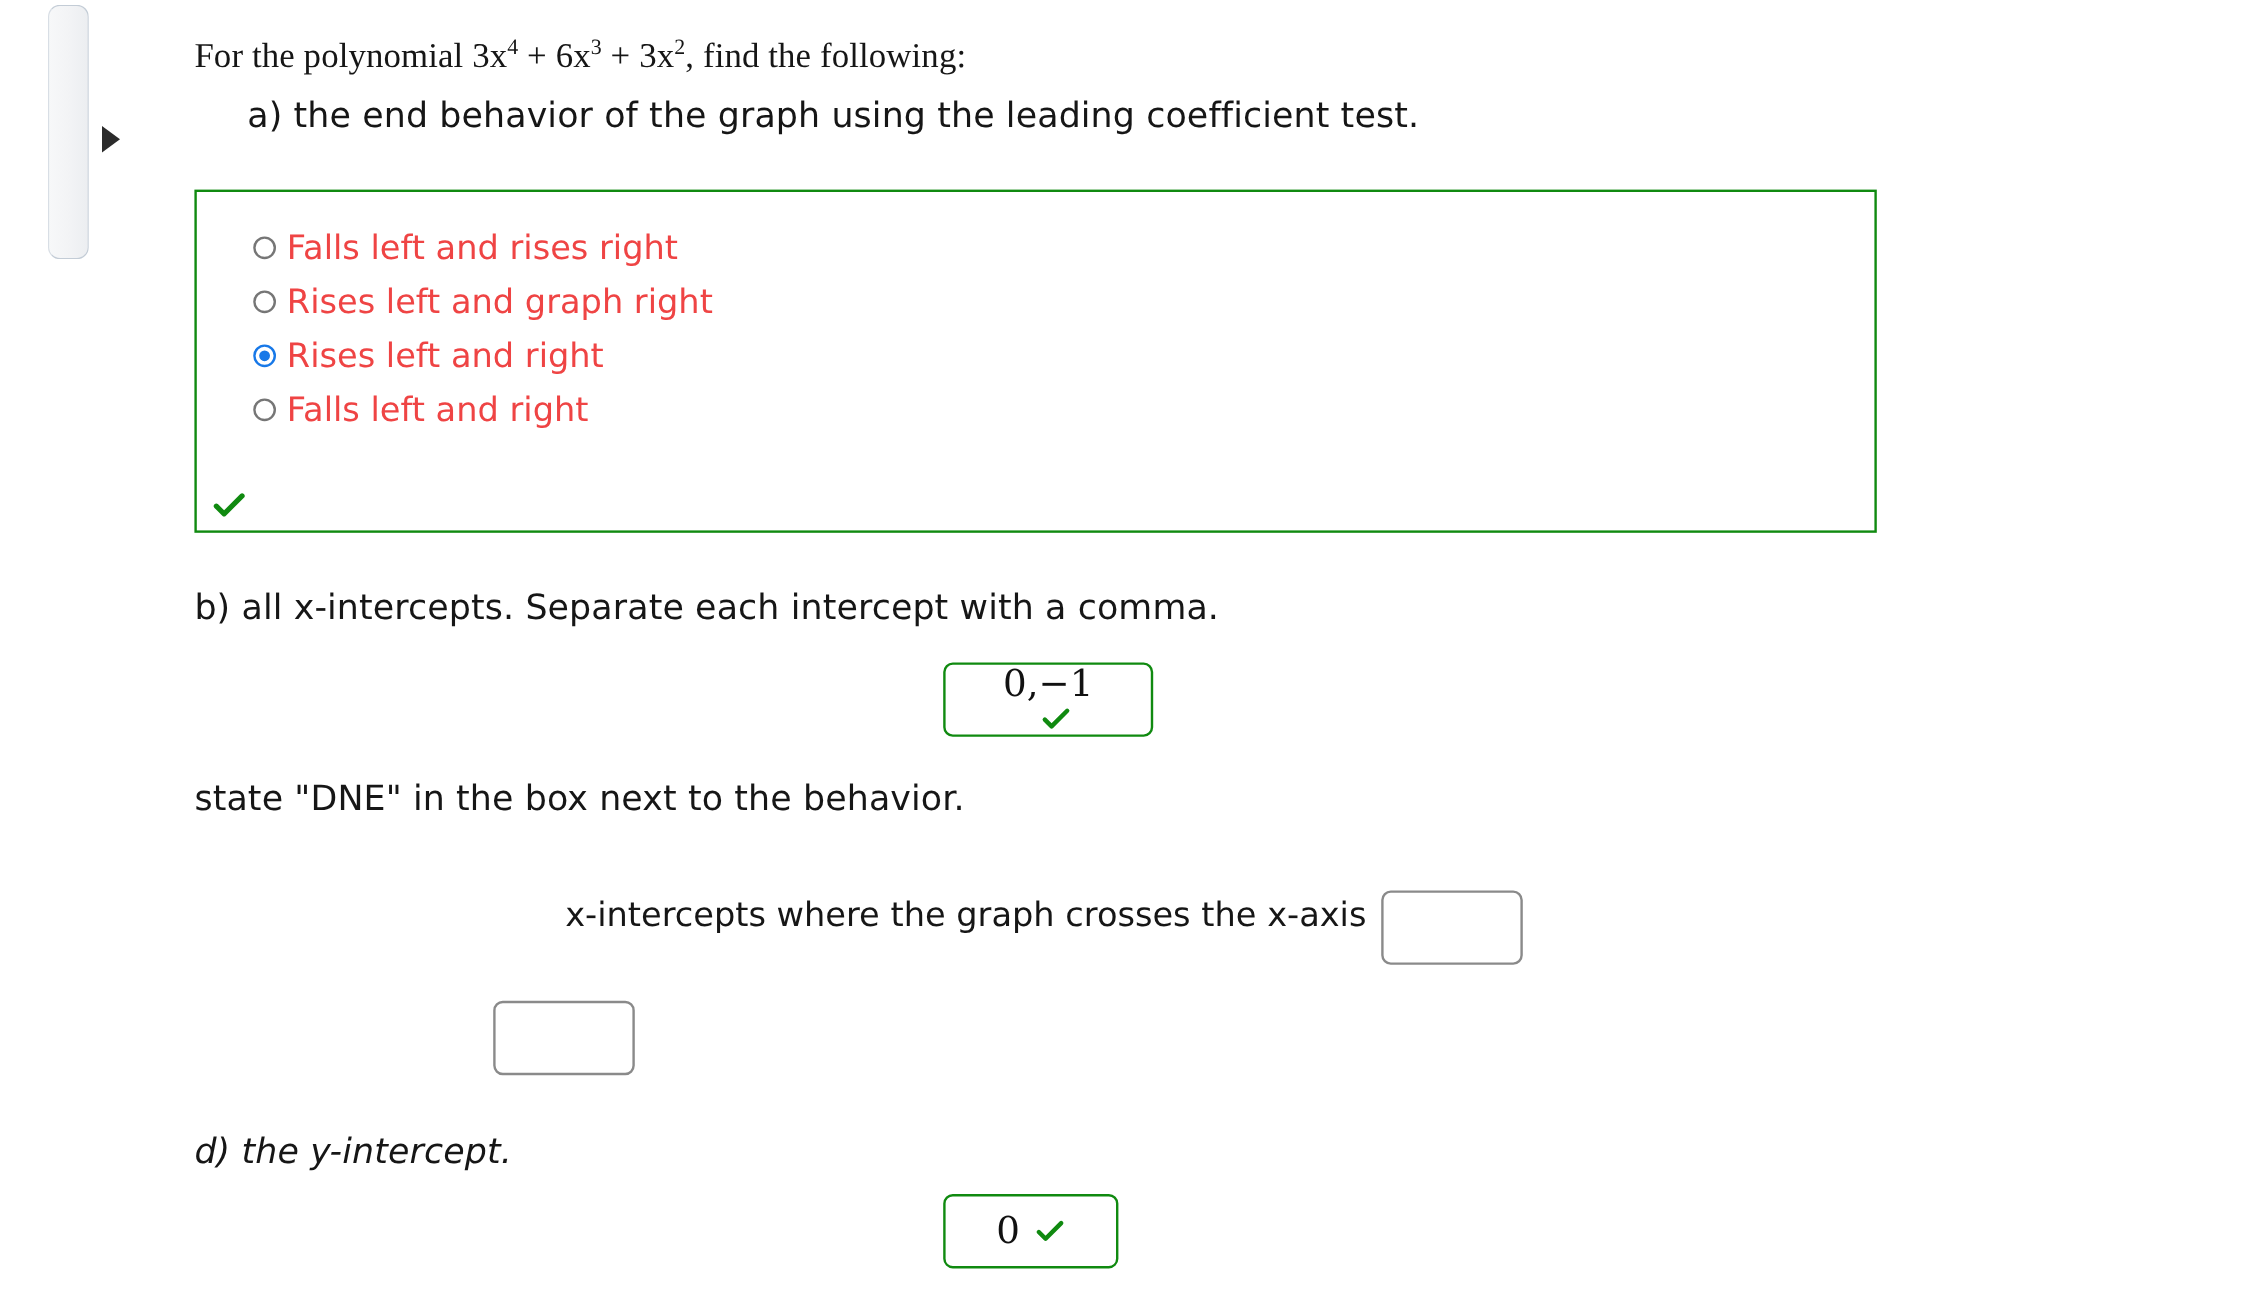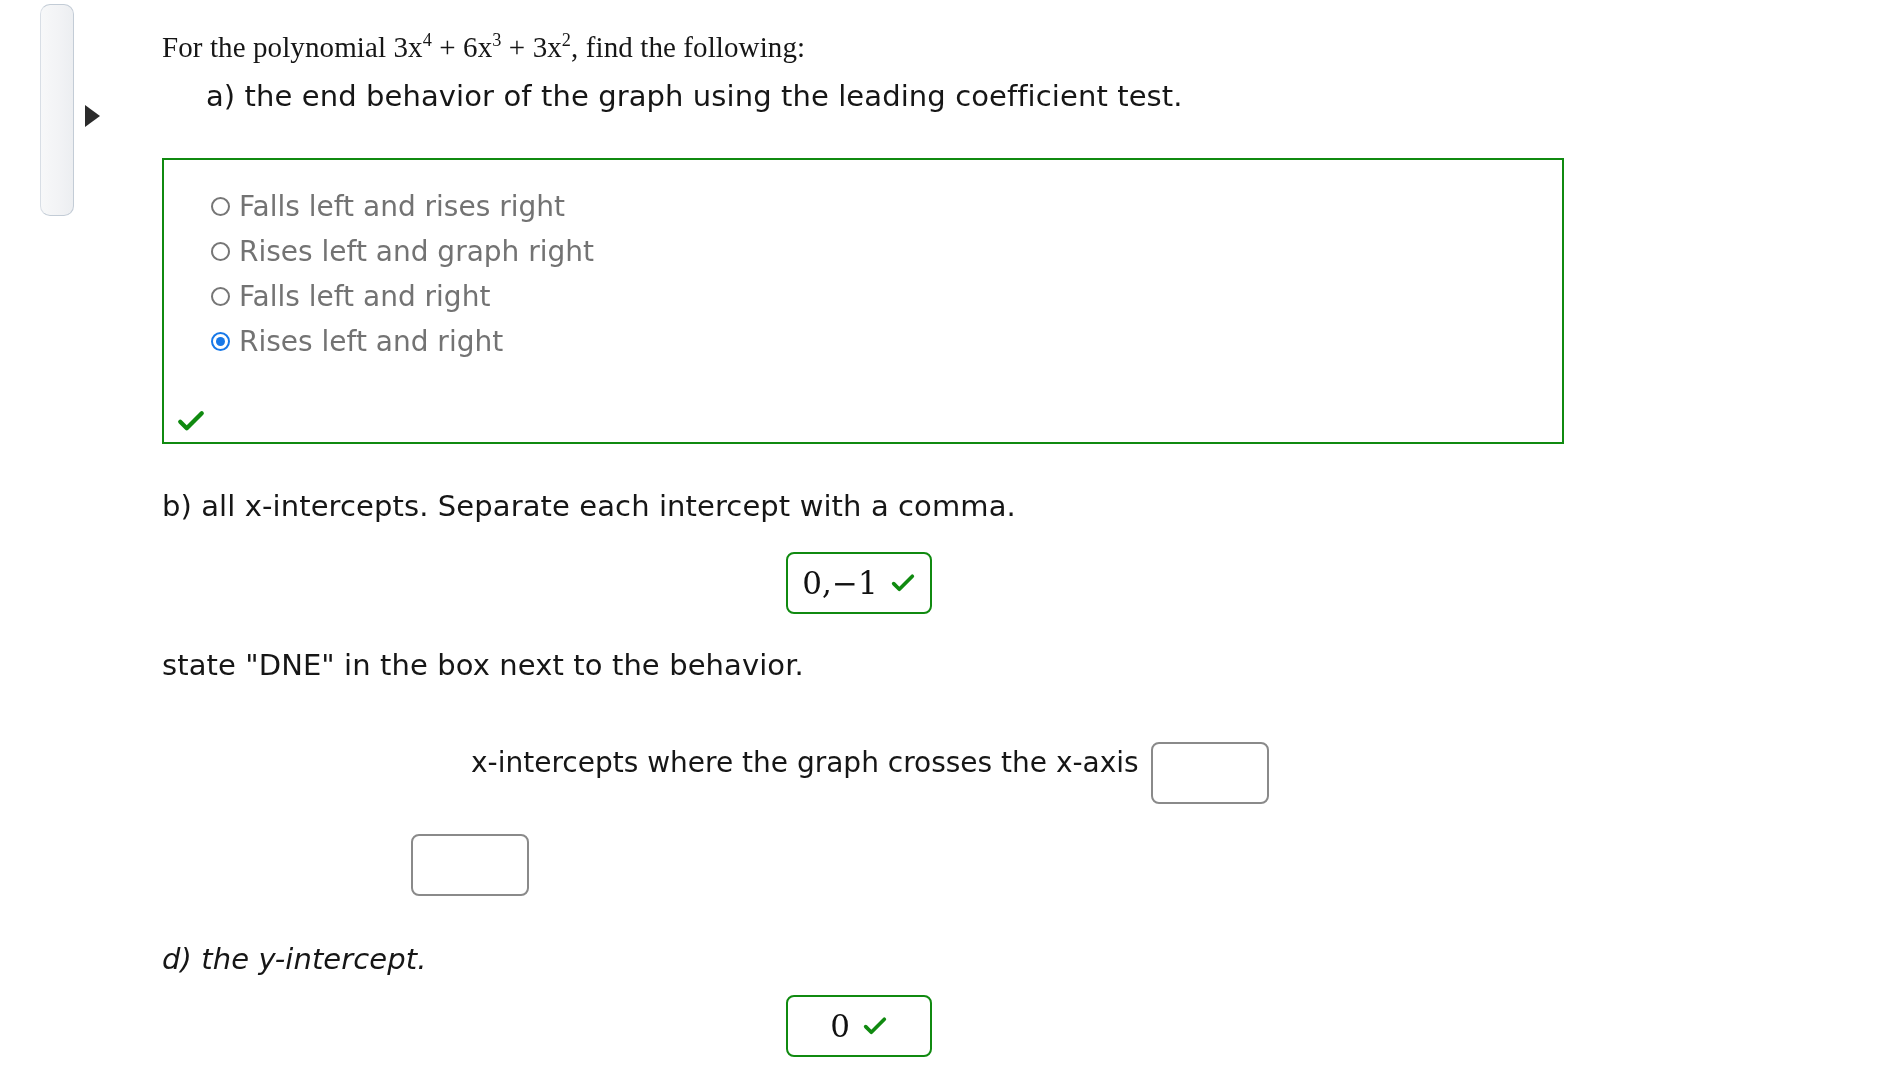--- a/index.html
+++ b/index.html
@@ -110,21 +110,21 @@
     left: 3px;
     top: 3px;
     width: 9px;
     height: 9px;
     border-radius: 50%;
     background: #1778e8;
   }
   .choice-label {
     font-size: 28px;
     line-height: 1;
-    color: #737373;
+    color: #ef4444;
     white-space: nowrap;
   }
   #group-check {
     position: absolute;
     left: 12px;
     bottom: 6px;
     width: 30px;
     height: 30px;
   }
 
@@ -151,21 +151,21 @@
     color: #111111;
     line-height: 1;
   }
   .ansbox .tick {
     width: 26px;
     height: 26px;
     margin-left: 12px;
     flex: 0 0 auto;
   }
 
-  #ans-b { left: 624px; top: 552px; width: 146px; height: 62px; }
+  #ans-b { left: 624px; top: 552px; width: 175px; height: 62px; flex-direction: column; }
   #ans-d { left: 624px; top: 995px; width: 146px; height: 62px; }
 
   
   .crow {
     position: absolute;
     display: flex;
   }
   .crow-label {
     font-size: 28px;
     color: #161616;
@@ -205,27 +205,27 @@
         <span class="radio"></span>
         <span class="choice-label">Falls left and rises right</span>
       </div>
 
       <div class="choice">
         <span class="radio"></span>
         <span class="choice-label">Rises left and graph right</span>
       </div>
 
       <div class="choice">
+        <span class="radio checked"></span>
+        <span class="choice-label">Rises left and right</span>
+      </div>
+
+      <div class="choice">
         <span class="radio"></span>
         <span class="choice-label">Falls left and right</span>
-      </div>
-
-      <div class="choice">
-        <span class="radio checked"></span>
-        <span class="choice-label">Rises left and right</span>
       </div>
 
     </div>
 
     <svg id="group-check" viewBox="0 0 24 24">
       <path d="M3.4 12.6 L8.6 17.8 L20.6 5.8" fill="none" stroke="#108a10" stroke-width="3.4" stroke-linecap="round" stroke-linejoin="round"></path>
     </svg>
   </div>
 
   <div class="qline part-b">b) all x-intercepts. Separate each intercept with a comma.</div>

